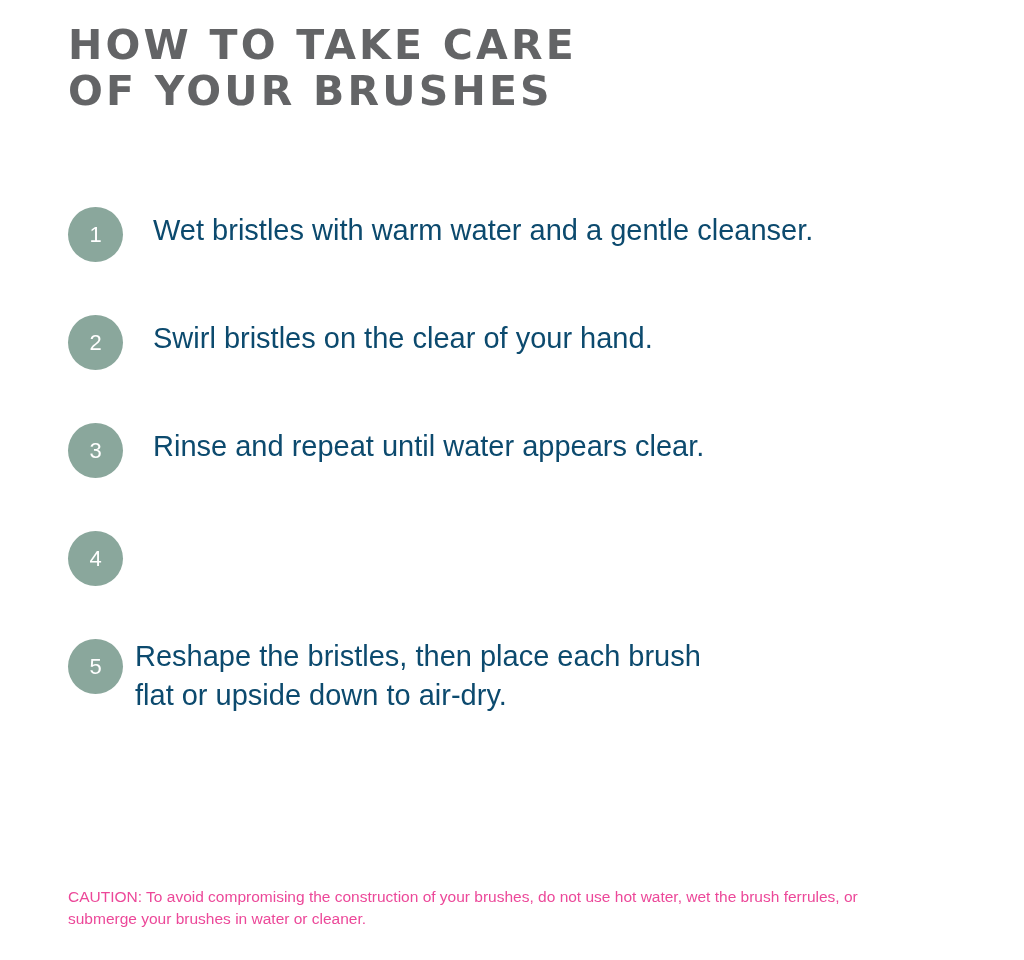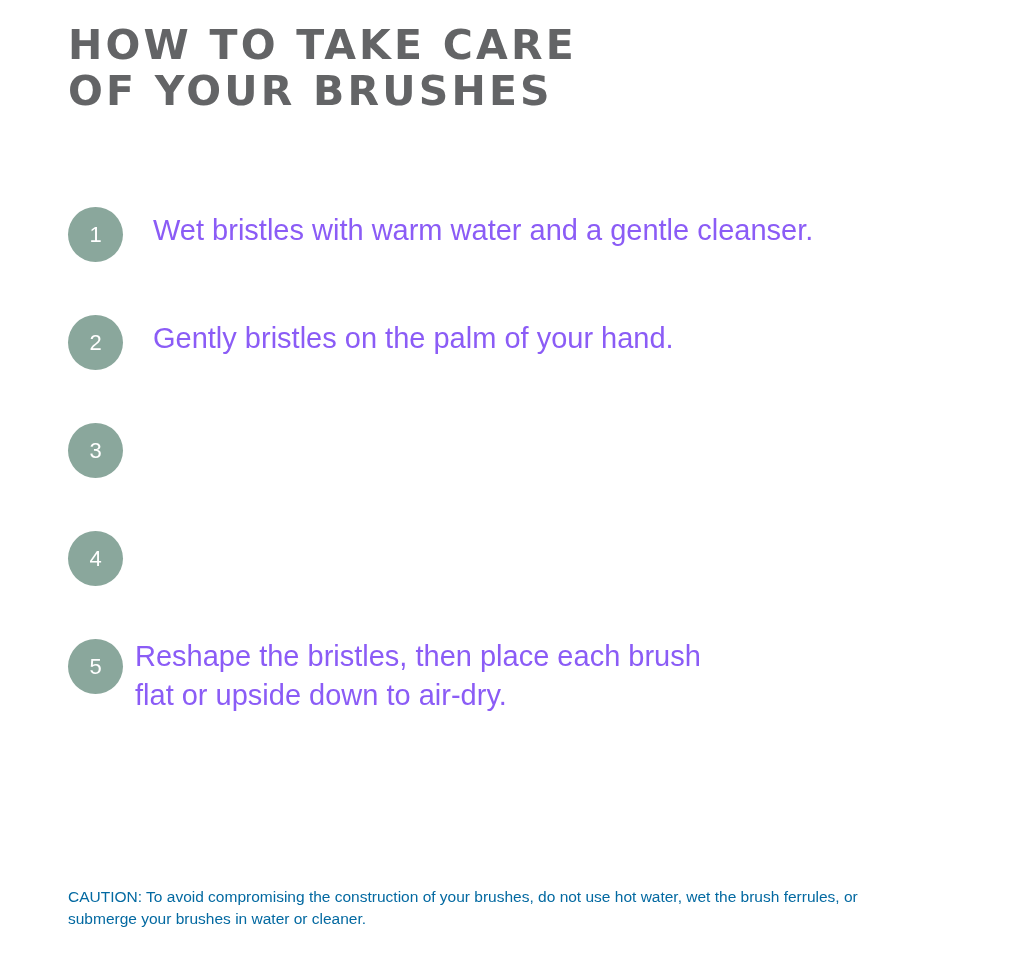--- a/index.html
+++ b/index.html
@@ -63,63 +63,64 @@
     display: flex;
     align-items: center;
     justify-content: center;
     margin-top: 2px;
   }
 
   .step-text {
     margin-left: 30px;
     font-size: 29px;
     line-height: 39px;
-    color: #8b5cf6;
+    color: #0c4a6e;
     font-weight: normal;
     white-space: pre-line;
     padding-top: 6px;
   }
 
   .step.two-line .step-text {
     padding-top: 0px;
     margin-left: 12px;
   }
 
   .caution {
     position: absolute;
     left: 68px;
     top: 886px;
     width: 800px;
     font-size: 15.5px;
     line-height: 22px;
-    color: #0369a1;
+    color: #ec4899;
   }
 </style>
 </head>
 <body>
 
 <div class="page">
 
   <div class="title">HOW TO TAKE CARE
 OF YOUR BRUSHES</div>
 
   <div class="steps">
 
     <div class="step">
       <div class="step-badge">1</div>
       <div class="step-text">Wet bristles with warm water and a gentle cleanser.</div>
     </div>
 
     <div class="step">
       <div class="step-badge">2</div>
-      <div class="step-text">Gently bristles on the palm of your hand.</div>
+      <div class="step-text">Swirl bristles on the clear of your hand.</div>
     </div>
 
     <div class="step">
       <div class="step-badge">3</div>
+      <div class="step-text">Rinse and repeat until water appears clear.</div>
     </div>
 
     <div class="step">
       <div class="step-badge">4</div>
     </div>
 
     <div class="step two-line">
       <div class="step-badge">5</div>
       <div class="step-text">Reshape the bristles, then place each brush
 flat or upside down to air-dry.</div>

